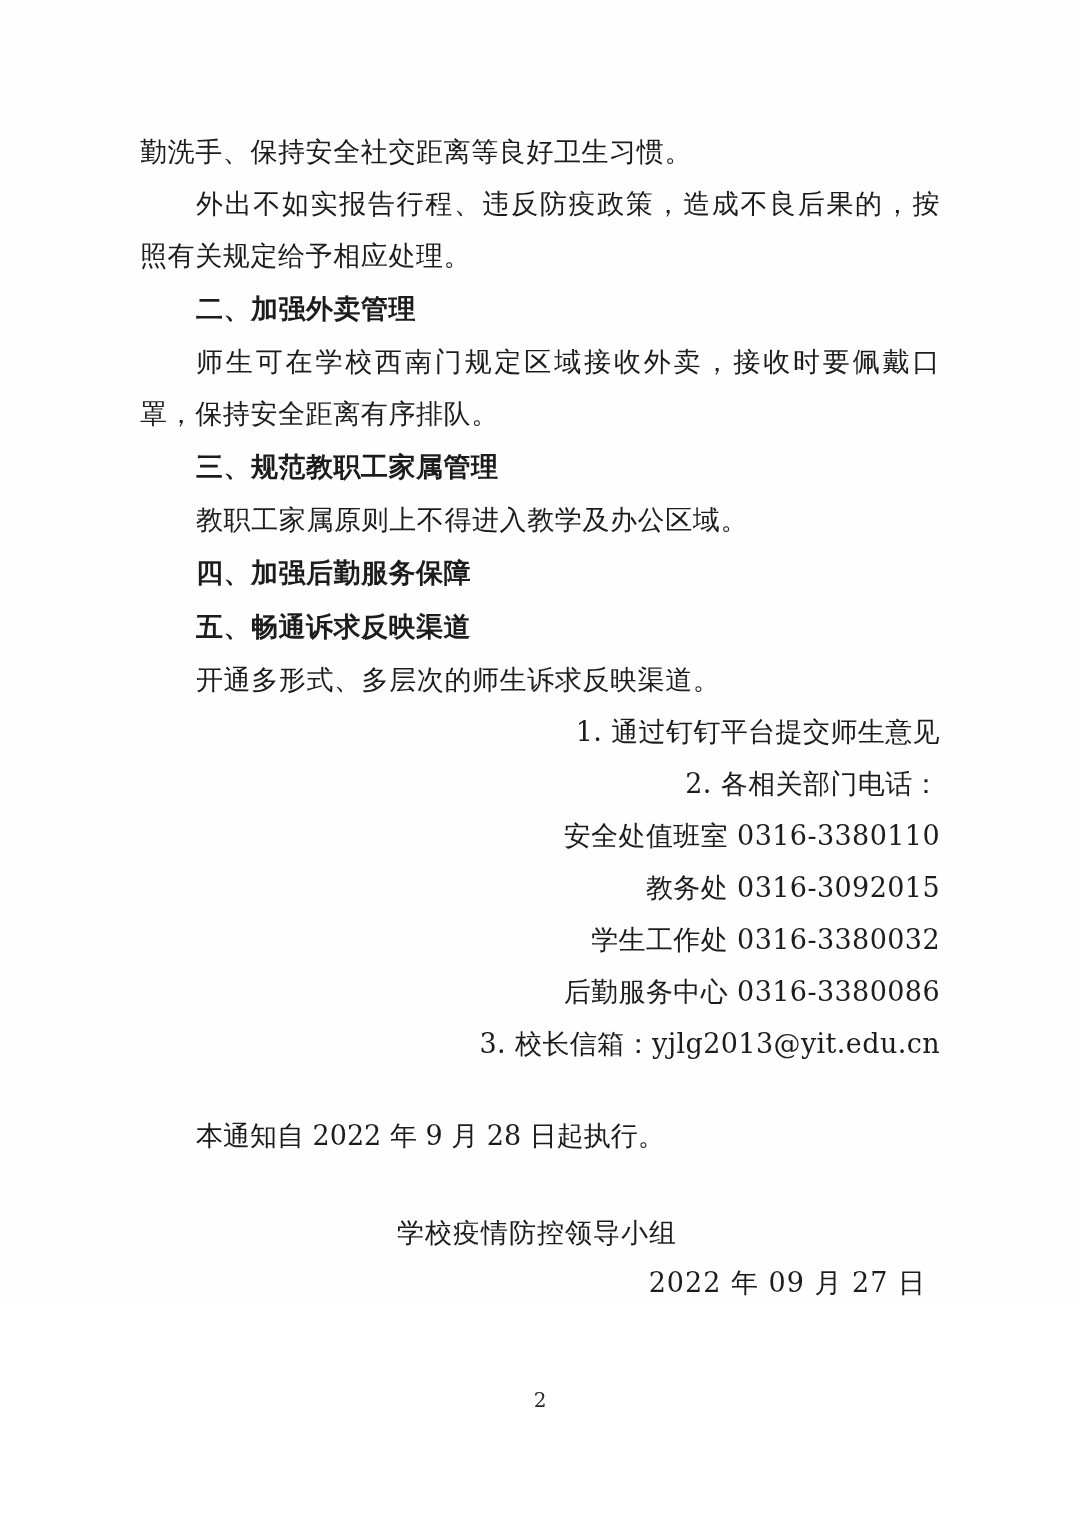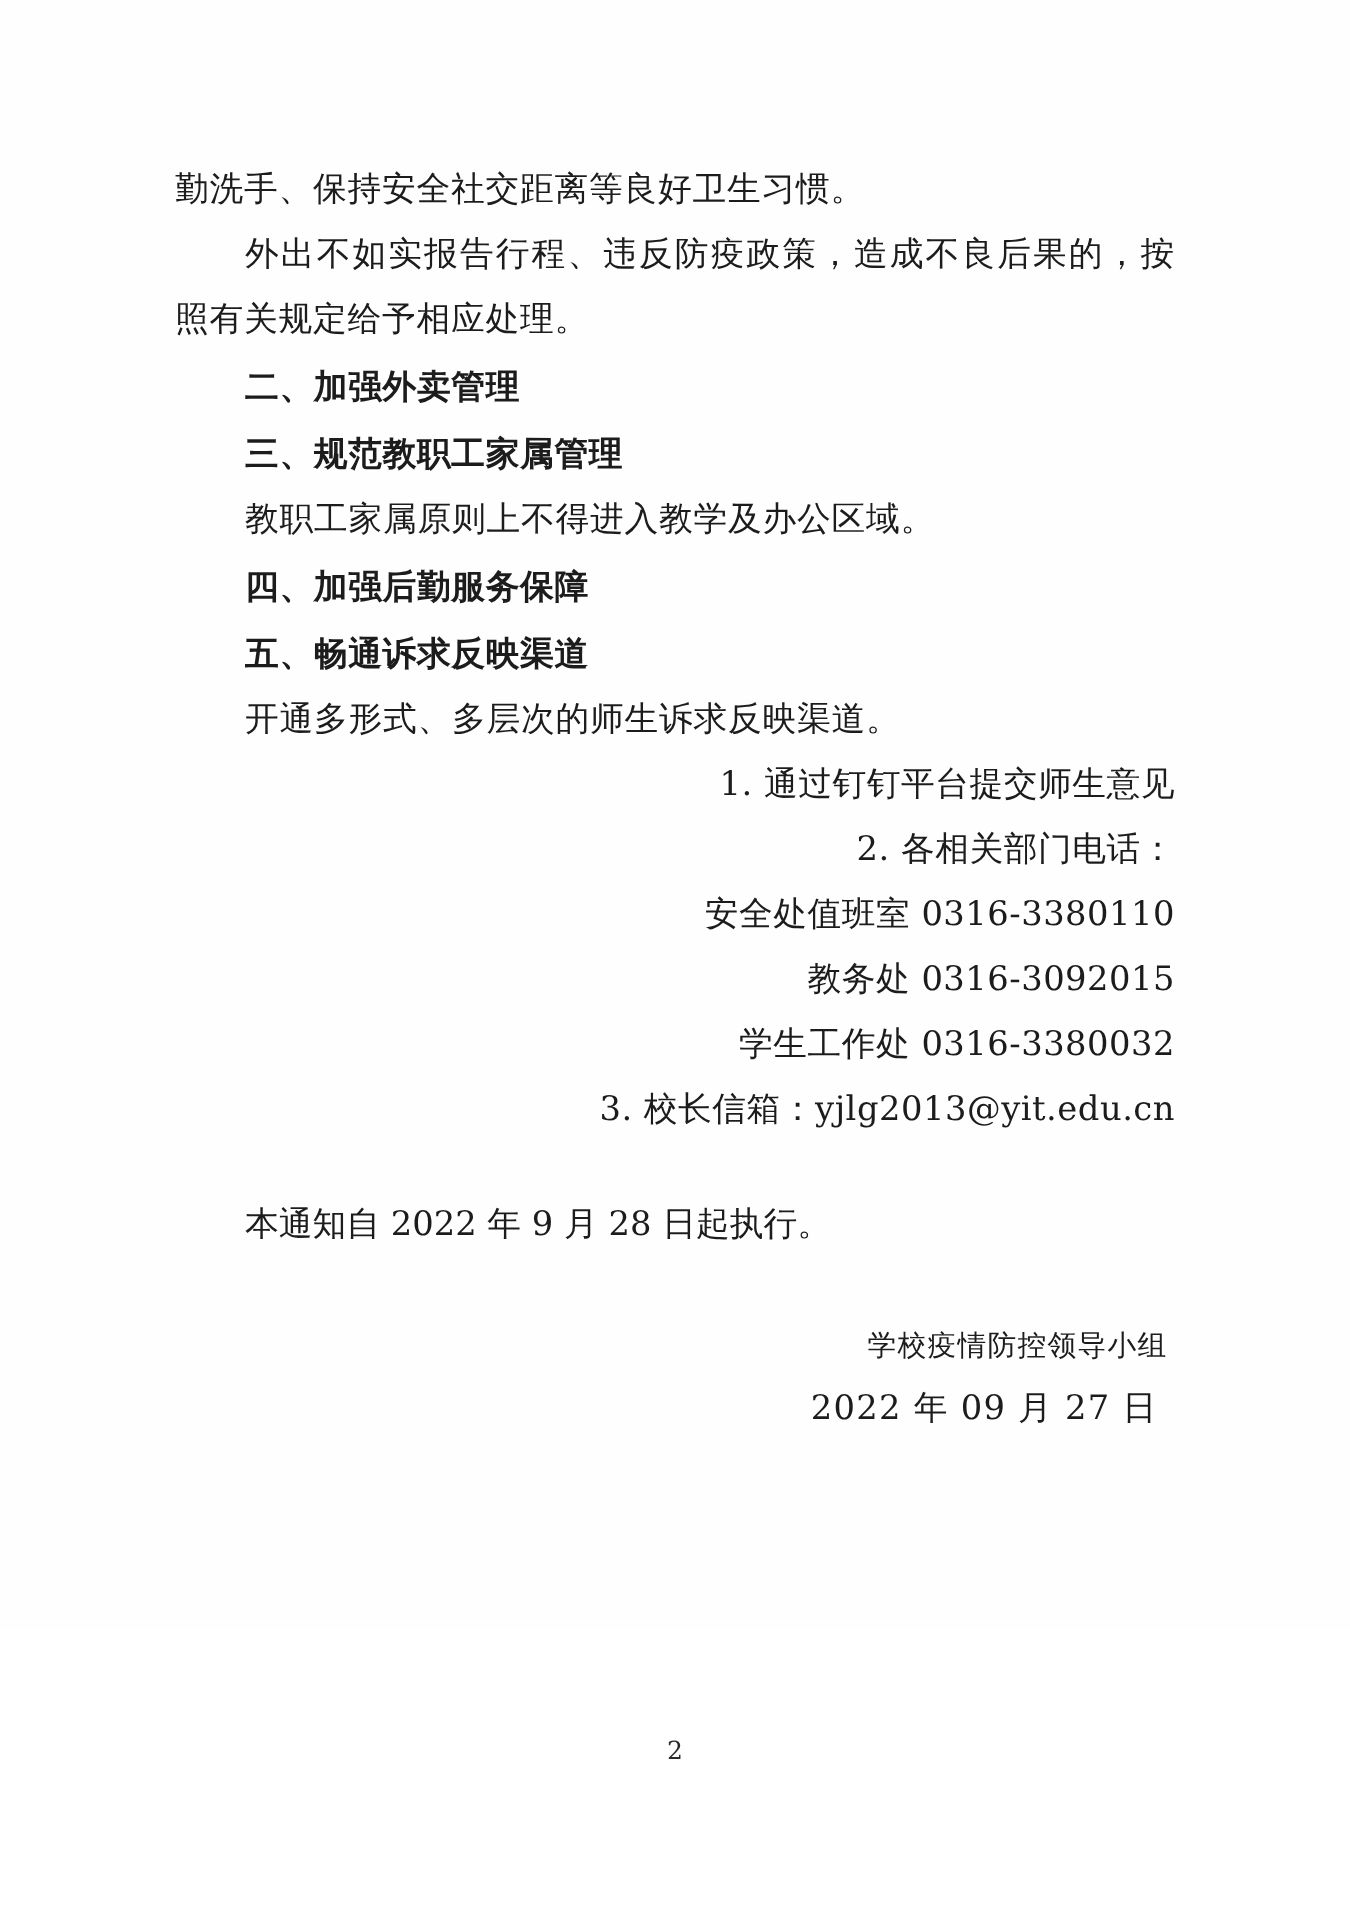--- a/index.html
+++ b/index.html
@@ -65,24 +65,25 @@
     margin: 0;
     text-indent: 56px;
     font-family: "DejaVu Serif", "Liberation Serif", serif;
   }
   .signature {
     margin-top: 46px;
     text-align: right;
     padding-right: 6px;
   }
   .sig-line {
-    font-size: 23px;
+    font-size: 27px;
     line-height: 50px;
     font-family: "DejaVu Serif", "Liberation Serif", serif;
     letter-spacing: 1px;
+    text-align: center;
   }
   .sig-date {
     font-size: 27px;
     line-height: 50px;
     font-family: "DejaVu Serif", "Liberation Serif", serif;
     letter-spacing: 1px;
     padding-right: 8px;
   }
   .page-number {
     position: absolute;
@@ -99,34 +100,36 @@
 <body>
 
 <div class="page">
   <div class="content">
 
     <p class="para">勤洗手、保持安全社交距离等良好卫生习惯。</p>
 
     <p class="para indent">外出不如实报告行程、违反防疫政策，造成不良后果的，按照有关规定给予相应处理。</p>
 
     <p class="heading">二、加强外卖管理</p>
+    <p class="para indent">师生可在学校西南门规定区域接收外卖，接收时要佩戴口罩，保持安全距离有序排队。</p>
 
     <p class="heading">三、规范教职工家属管理</p>
     <p class="para indent">教职工家属原则上不得进入教学及办公区域。</p>
 
     <p class="heading">四、加强后勤服务保障</p>
 
     <p class="heading">五、畅通诉求反映渠道</p>
     <p class="para indent">开通多形式、多层次的师生诉求反映渠道。</p>
 
     <p class="listline">1. 通过钉钉平台提交师生意见</p>
     <p class="listline">2. 各相关部门电话：</p>
     <p class="listline">安全处值班室  0316-3380110</p>
     <p class="listline">教务处  0316-3092015</p>
     <p class="listline">学生工作处  0316-3380032</p>
+    <p class="listline">后勤服务中心  0316-3380086</p>
     <p class="listline">3. 校长信箱：yjlg2013@yit.edu.cn</p>
 
     <div class="spacer-md"></div>
 
     <p class="effective">本通知自 2022 年 9 月 28 日起执行。</p>
 
     <div class="signature">
       <div class="sig-line">学校疫情防控领导小组</div>
       <div class="sig-date">2022 年 09 月 27 日</div>
     </div>

